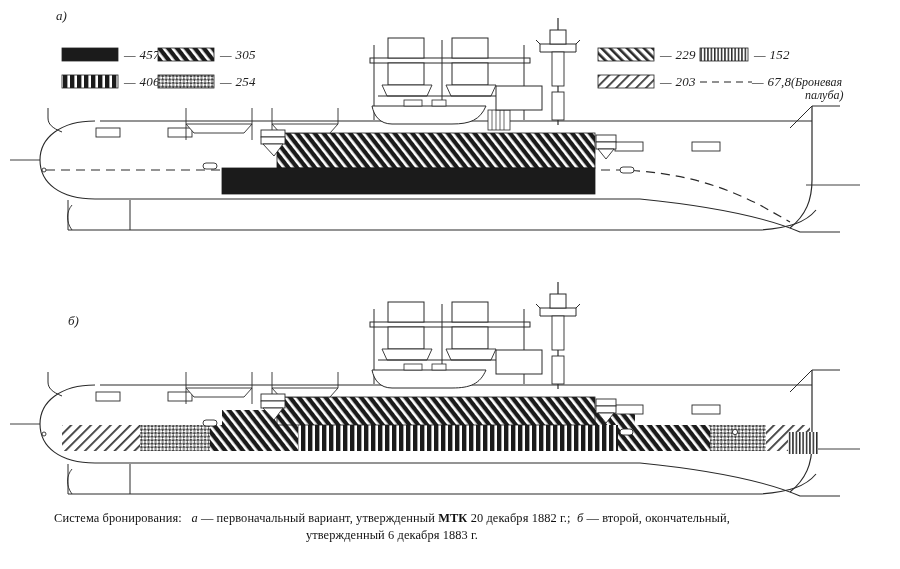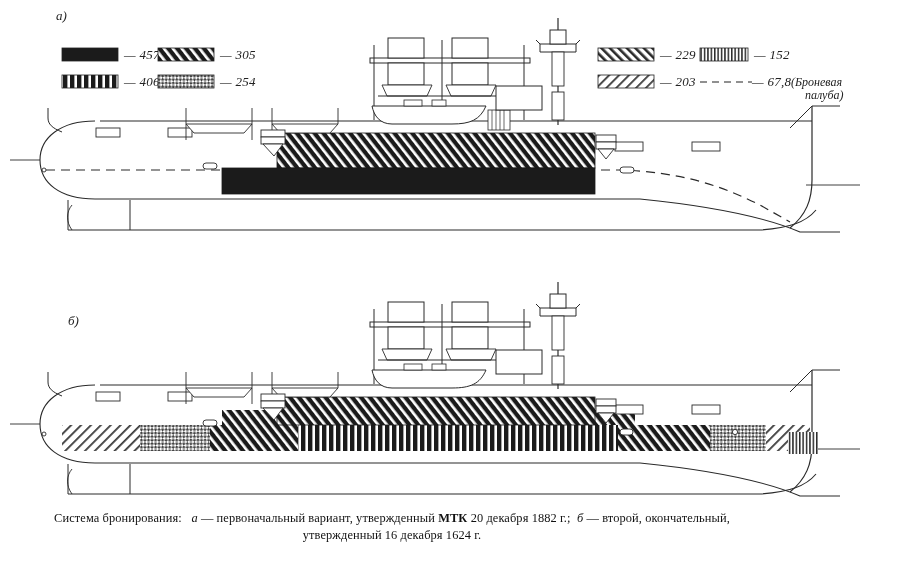--- a/index.html
+++ b/index.html
@@ -331,16 +331,16 @@
         <path d="M540,308 L536,304 M576,308 L580,304" stroke="#2a2a2a" stroke-width="1"></path>
         <rect x="550" y="294" width="16" height="14" fill="#fff" stroke="#2a2a2a" stroke-width="1"></rect>
         <rect x="552" y="316" width="12" height="34" fill="#fff" stroke="#2a2a2a" stroke-width="0.9"></rect>
         <rect x="552" y="356" width="12" height="28" fill="#fff" stroke="#2a2a2a" stroke-width="0.9"></rect>
       </g>
     </g>
   </svg>
 
   <div class="caption-wrap">
     <div class="caption-line"><span>Система бронирования:</span><span>&nbsp;&nbsp;&nbsp;</span><span class="cap-it">а</span><span>&nbsp;</span><span>— первоначальный вариант, утвержденный</span><span>&nbsp;</span><span class="cap-b">МТК</span><span>&nbsp;</span><span>20 декабря 1882 г.;</span><span>&nbsp;&nbsp;</span><span class="cap-it">б</span><span>&nbsp;</span><span>— второй, окончательный,</span></div>
-    <div class="caption-line">утвержденный 16 декабря 1624 г.</div>
+    <div class="caption-line">утвержденный 6 декабря 1883 г.</div>
   </div>
 
 </div>
 
 </body></html>

